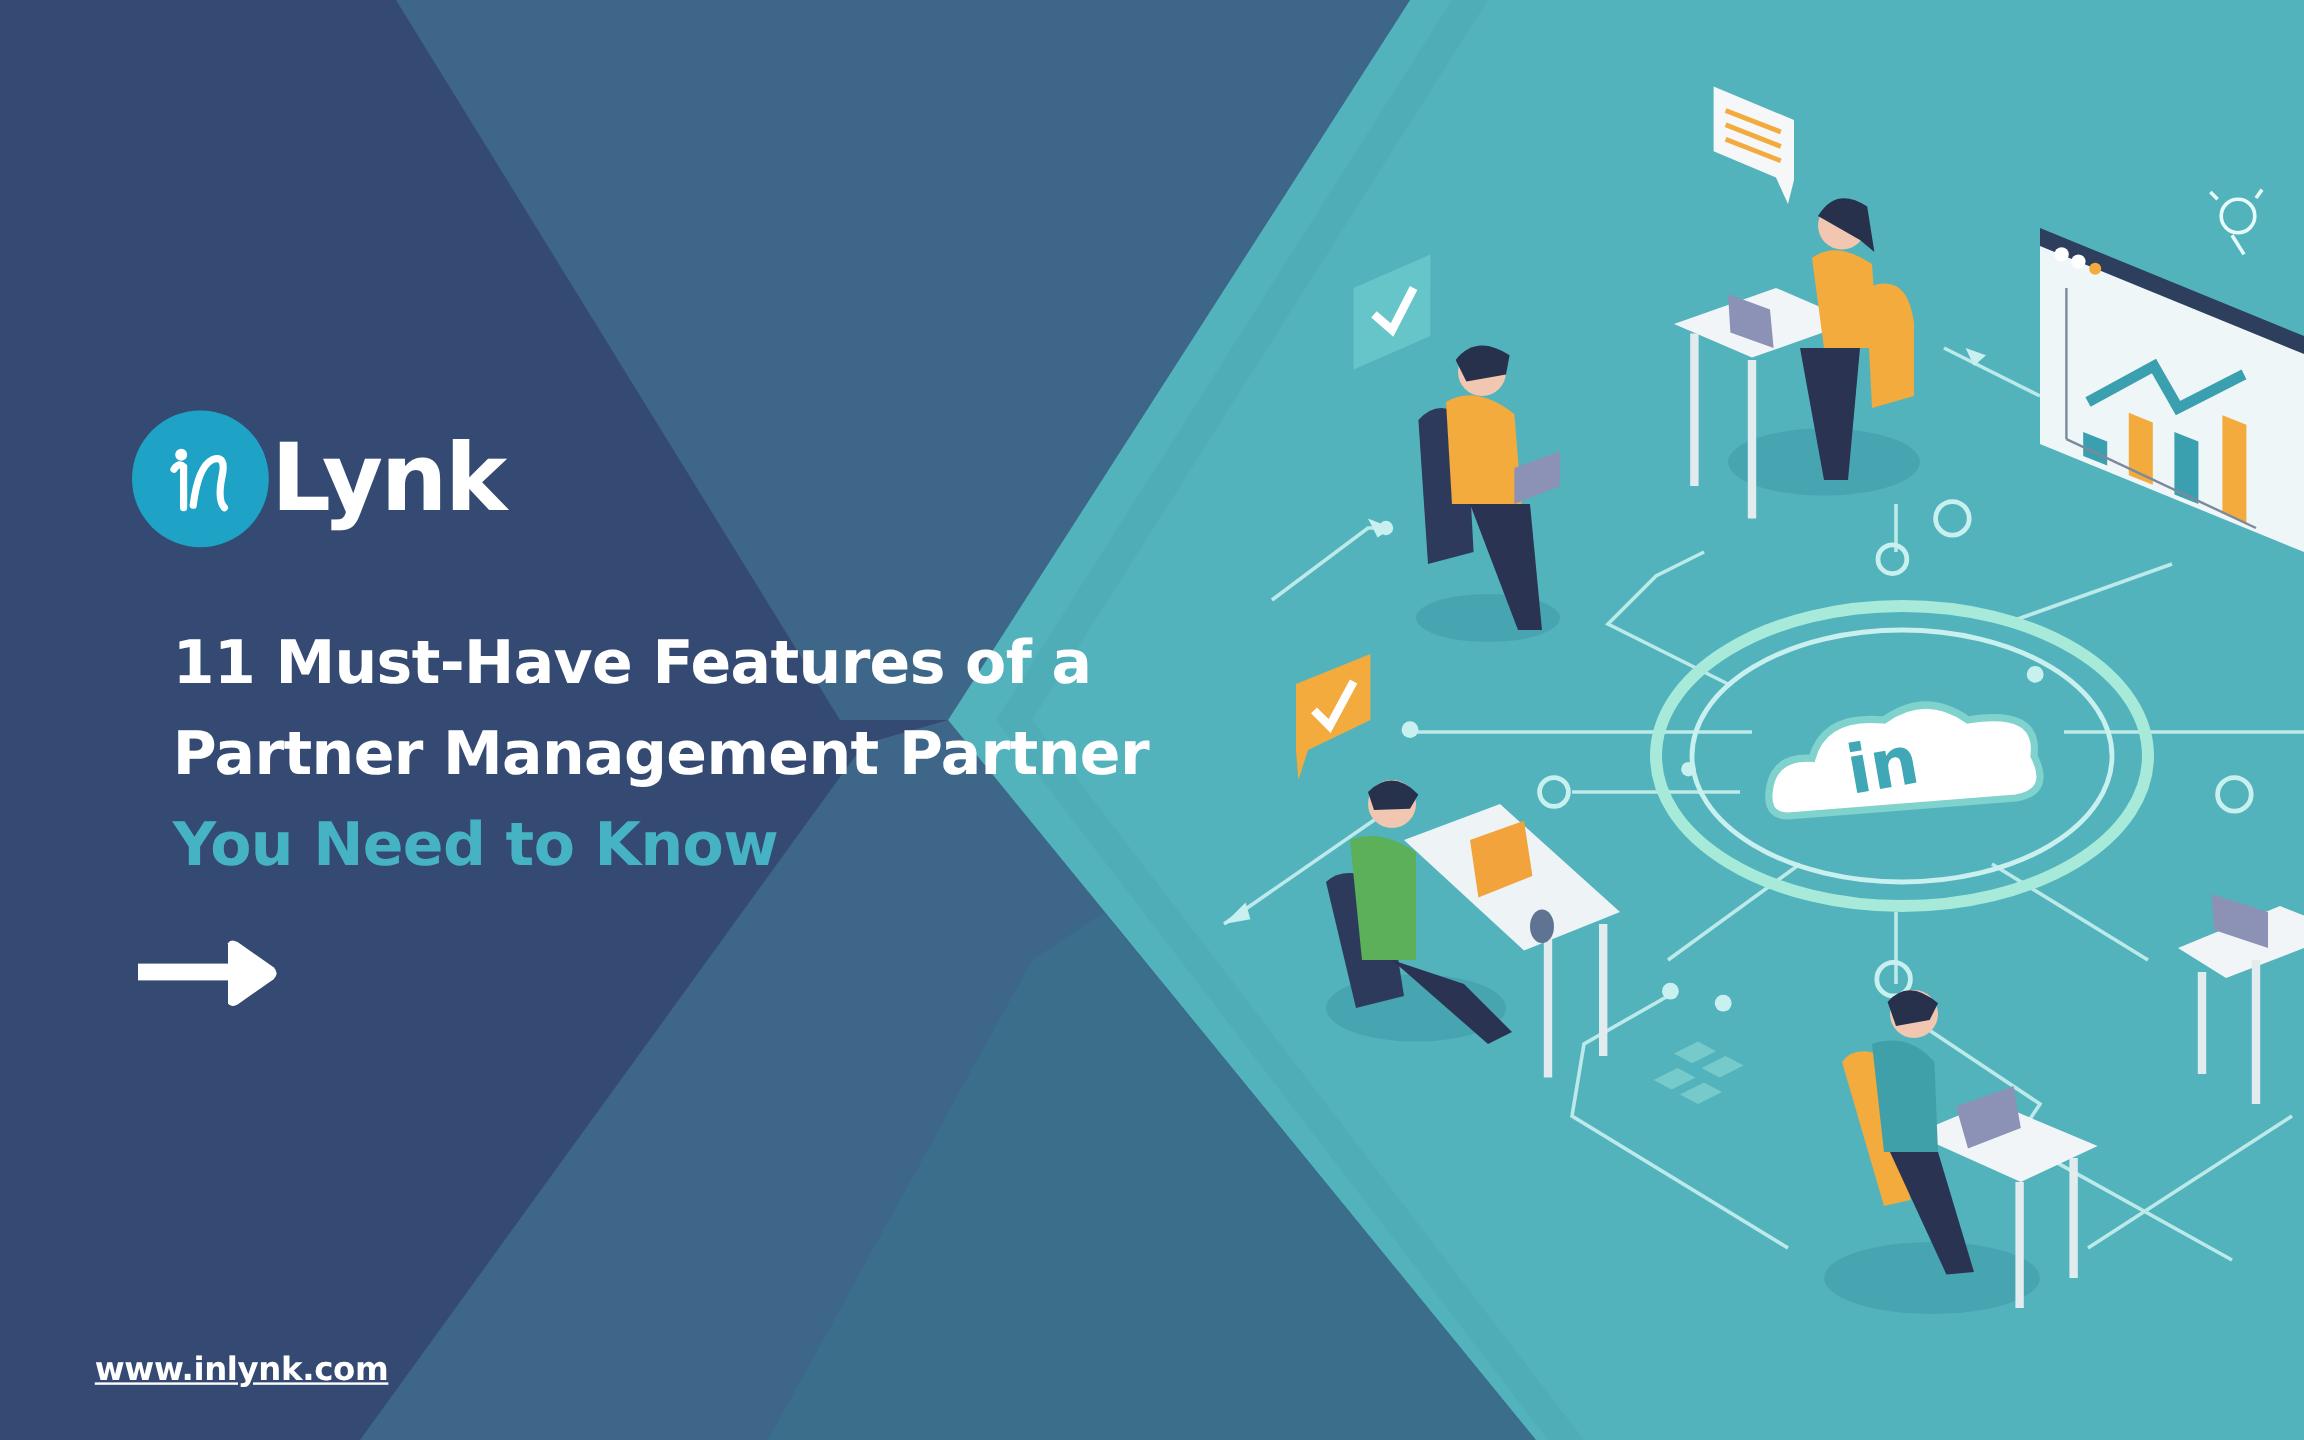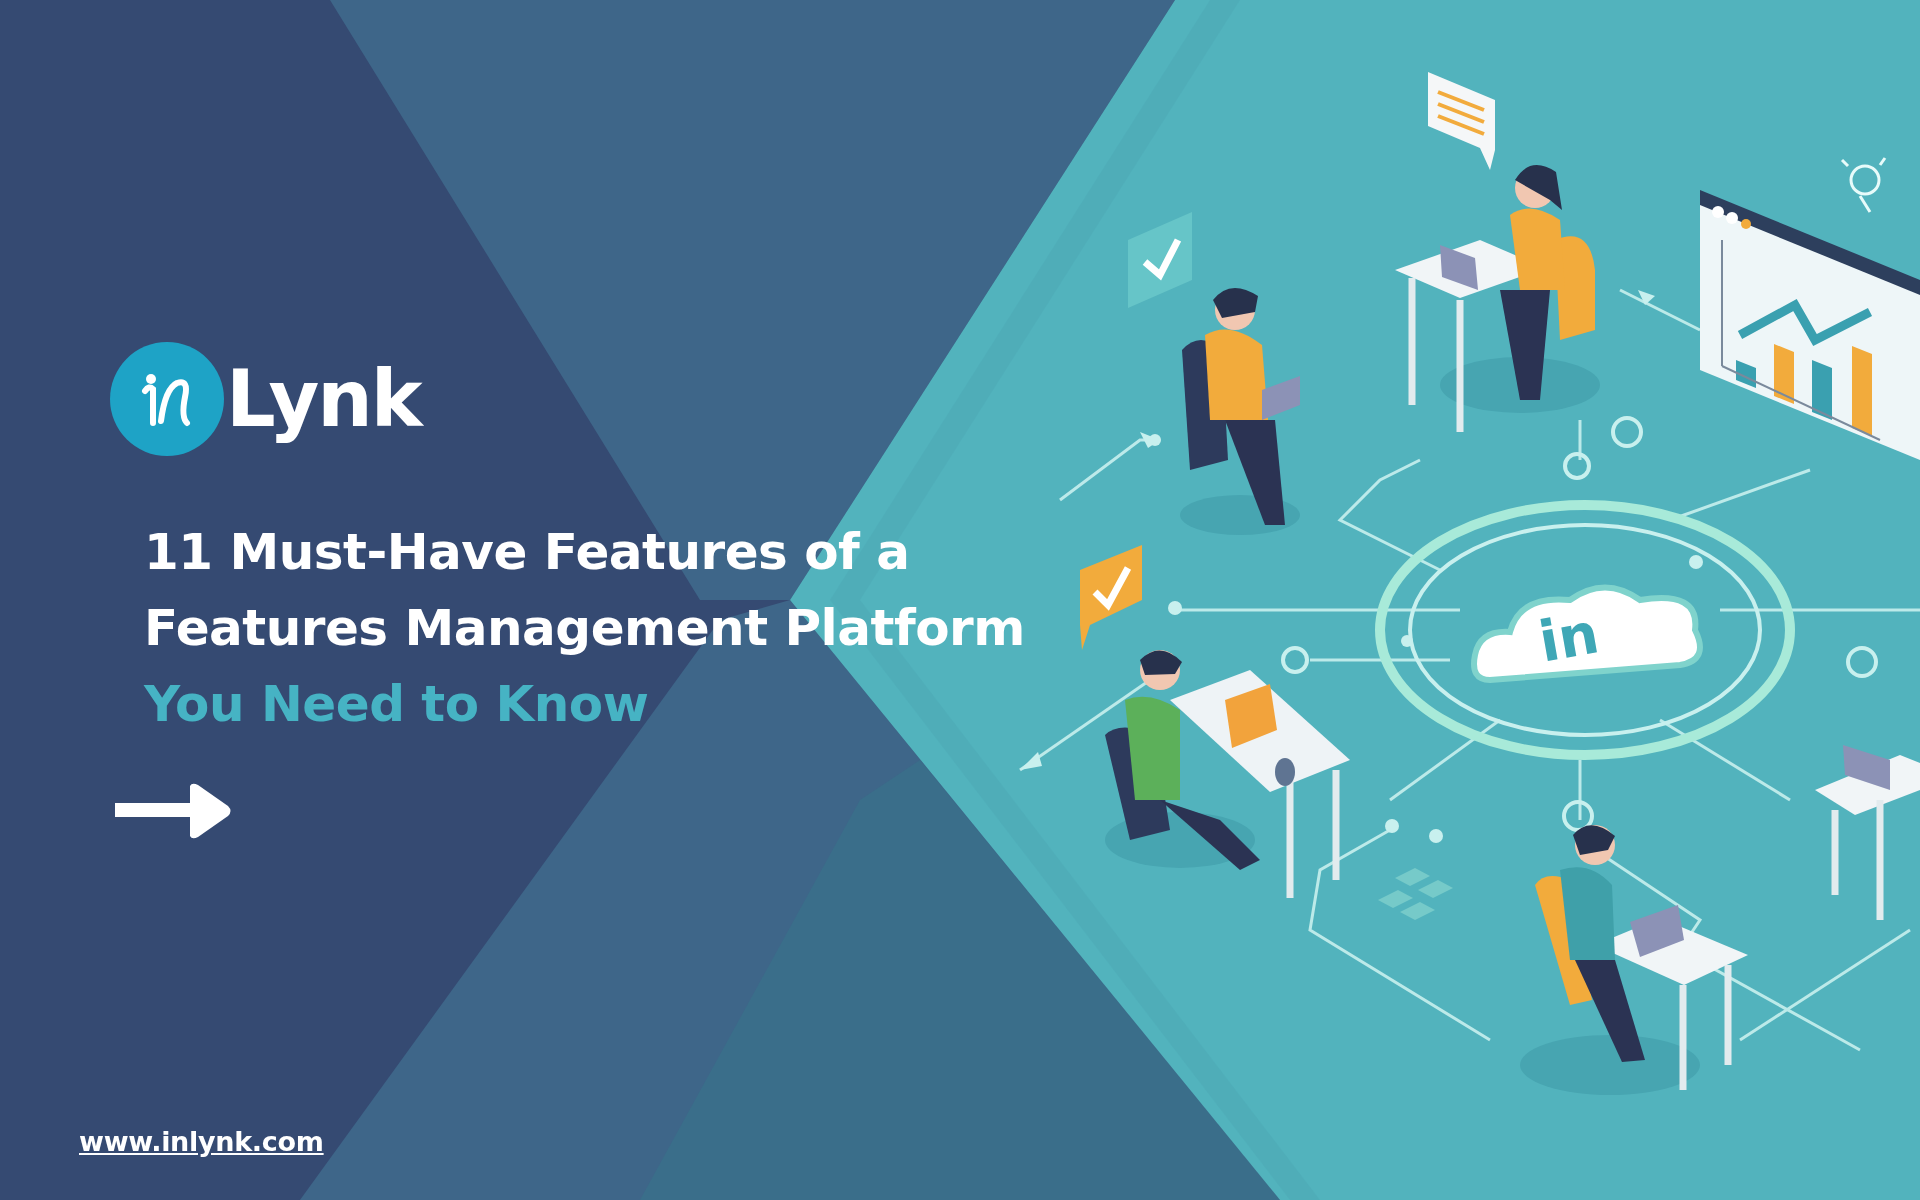--- a/index.html
+++ b/index.html
@@ -191,21 +191,21 @@
       <path d="M18,32 Q22,26 26,30 L26,64" stroke="#ffffff" stroke-width="6" fill="none" stroke-linecap="round"></path>
       <circle cx="24" cy="20" r="5" fill="#ffffff"></circle>
       <path d="M34,62 Q38,30 50,24 Q62,20 58,38 Q54,58 60,64" stroke="#ffffff" stroke-width="6" fill="none" stroke-linecap="round"></path>
     </svg>
   </div>
   <span class="logo-word">Lynk</span>
 </div>
 
 <div class="headline">
   <div class="line">11 Must-Have Features of a</div>
-  <div class="line">Features Management Platform</div>
+  <div class="line">Partner Management Partner</div>
   <div class="line accent">You Need to Know</div>
 </div>
 
 <svg class="cta-arrow" viewBox="0 0 122 62">
   <rect x="3" y="23" width="80" height="14" fill="#ffffff"></rect>
   <path d="M78,6 Q80,2 86,5 L116,26 Q121,31 116,36 L86,57 Q80,60 78,56 Z" fill="#ffffff"></path>
 </svg>
 
 <div class="site-url">www.inlynk.com</div>
 

